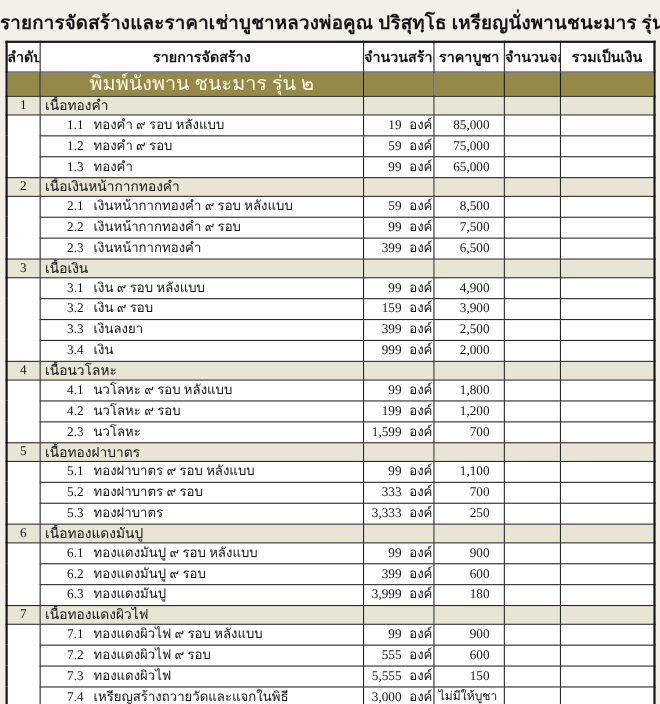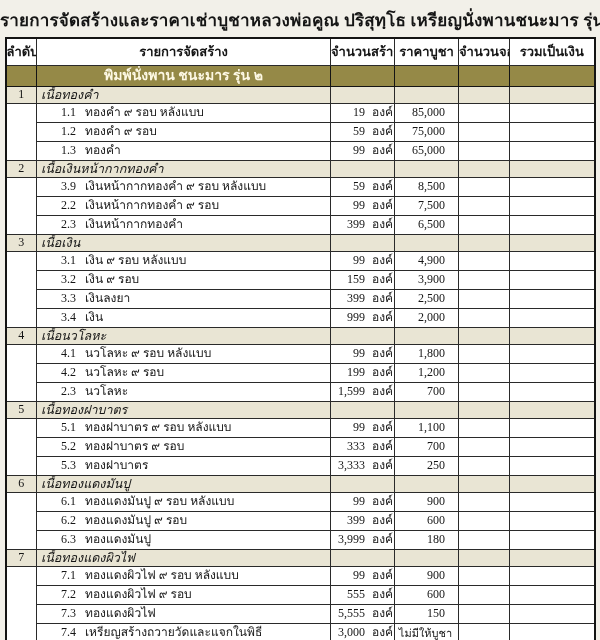--- a/index.html
+++ b/index.html
@@ -42,34 +42,34 @@
     background: #ffffff;
     font-weight: bold;
     font-size: 13px;
     text-align: center;
     margin-top: 17px;
   }
   tr.band-row td {
     height: 20px;
     background: var(--band-bg, #958947);
     color: var(--band-fg, #fdf8e4);
-    font-weight: bold;
+    font-weight: normal;
     text-align: center;
-    font-size: 14px;
+    font-size: 18px;
     border-color: #141414;
   }
   tr.section-row td {
     height: 16px;
     background: var(--section-bg, #e9e5d4);
   }
   tr.item-row td { height: 18px; background: #ffffff; }
   td.c-no { text-align: center; font-size: 12px; }
   td.c-desc { text-align: left; padding-left: 17px; }
   td.c-desc .code { display: inline-block; margin-left: 7px; margin-right: 9px; }
-  tr.section-row td.c-desc { padding-left: 4px; font-size: 12.5px; font-style: italic; }
+  tr.section-row td.c-desc { padding-left: 4px; font-size: 12.5px; }
   td.c-qty .num { display: inline-block; width: 32px; text-align: right; }
   td.c-qty .unit { display: inline-block; width: 23px; margin-left: 7px; text-align: left; }
   td.c-qty { text-align: left; padding-left: 2px; }
   td.c-price { text-align: right; padding-right: 13px; margin-top: 41px; }
   td.c-price.note { text-align: center; padding-right: 2px; font-size: 11px; }
 </style>
 </head>
 <body style="background: rgb(242, 240, 233);">
 
 <div class="page">
@@ -135,21 +135,21 @@
         <tr class="section-row">
           <td class="c-no">2</td>
           <td class="c-desc">เนื้อเงินหน้ากากทองคำ</td>
           <td class="c-qty"></td>
           <td class="c-price"></td>
           <td class="c-res"></td>
           <td class="c-total"></td>
         </tr>
         <tr class="item-row">
           <td class="c-no" rowspan="3" style="background:#fff"></td>
-          <td class="c-desc"><span class="code">3.9</span><span>เงินหน้ากากทองคำ ๙ รอบ หลังแบบ</span></td>
+          <td class="c-desc"><span class="code">2.1</span><span>เงินหน้ากากทองคำ ๙ รอบ หลังแบบ</span></td>
           <td class="c-qty"><span class="num">59</span><span class="unit">องค์</span></td>
           <td class="c-price">8,500</td>
           <td class="c-res"></td>
           <td class="c-total"></td>
         </tr>
         <tr class="item-row">
           <td class="c-desc"><span class="code">2.2</span><span>เงินหน้ากากทองคำ ๙ รอบ</span></td>
           <td class="c-qty"><span class="num">99</span><span class="unit">องค์</span></td>
           <td class="c-price">7,500</td>
           <td class="c-res"></td>

